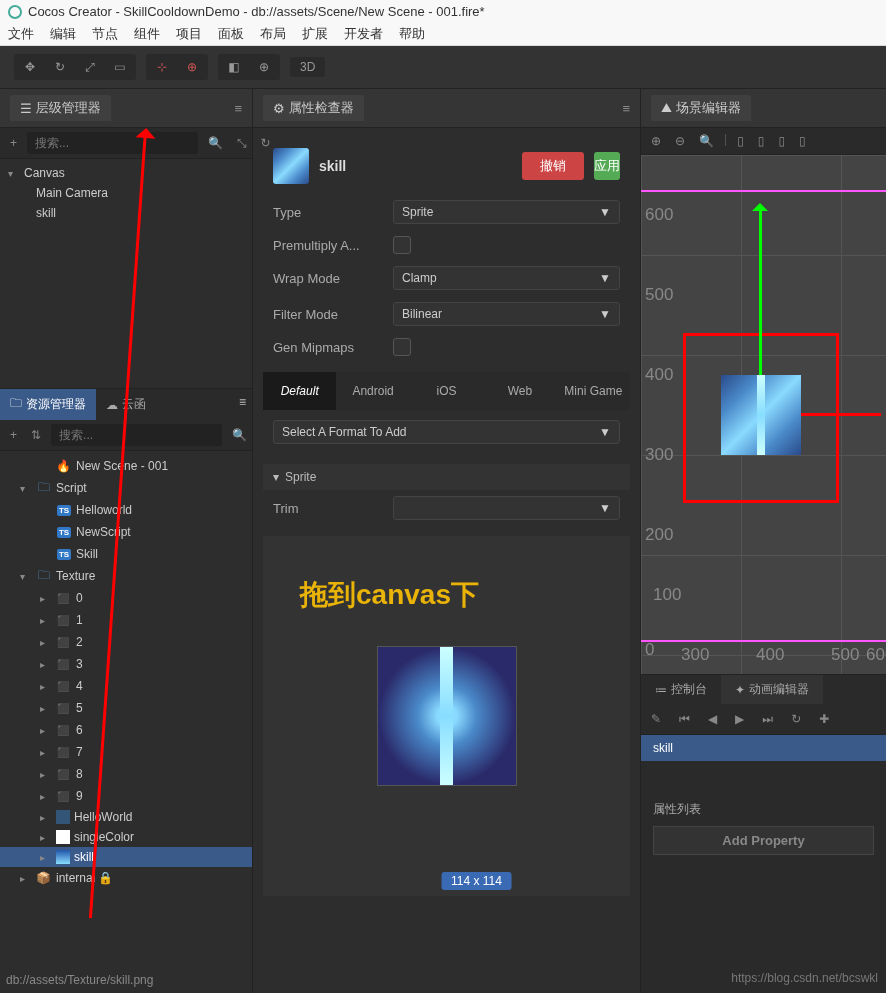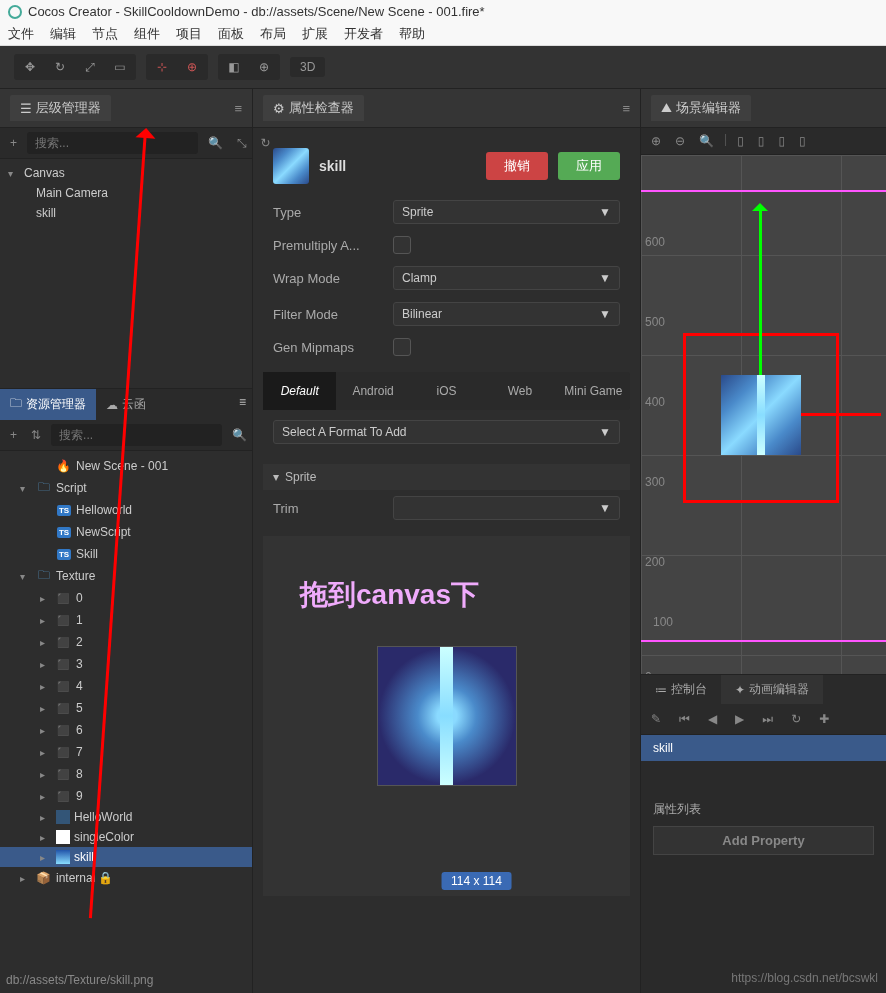--- a/index.html
+++ b/index.html
@@ -36,21 +36,21 @@
 .hierarchy-panel { height: 300px; display: flex; flex-direction: column; border-bottom: 1px solid #222; }
 .assets-panel { flex: 1; display: flex; flex-direction: column; }
 .assets-tab-row { display: flex; background: #2a2a2a; }
 .assets-tab { padding: 5px 10px; cursor: pointer; color: #aaa; display: flex; align-items: center; gap: 4px; }
 .assets-tab.active { background: #3a5a8a; color: #fff; }
 .inspector-content { flex: 1; overflow-y: auto; padding: 10px; }
 .asset-header { display: flex; align-items: center; gap: 10px; padding: 10px; }
 .asset-thumb { width: 36px; height: 36px; background: linear-gradient(135deg,#2a4a8a,#4a8aca,#8adaff,#4a8aca,#2a4a8a); border-radius: 3px; }
 .asset-name { flex: 1; font-size: 14px; color: #ddd; font-weight: bold; }
 .btn-revert { background: #c44; color: #fff; border: none; padding: 5px 18px; border-radius: 3px; cursor: pointer; font-size: 13px; }
-.btn-apply { background: #5a5; color: #fff; border: none; padding: 5px 18px; border-radius: 3px; cursor: pointer; font-size: 13px; }
+.btn-apply { background: #5a5; color: #fff; border: none; padding: 5px 0; border-radius: 3px; cursor: pointer; font-size: 13px; }
 .prop-row { display: flex; align-items: center; padding: 6px 10px; gap: 10px; }
 .prop-label { width: 110px; color: #aaa; font-size: 13px; }
 .prop-value { flex: 1; }
 .dropdown { background: #333; border: 1px solid #444; color: #ccc; padding: 4px 8px; border-radius: 3px; display: flex; justify-content: space-between; align-items: center; cursor: pointer; }
 .checkbox { width: 18px; height: 18px; background: #333; border: 1px solid #555; border-radius: 3px; display: flex; align-items: center; justify-content: center; }
 .checkbox.checked { background: #f90; color: #222; }
 .platform-tabs { display: flex; background: #2a2a2a; margin: 10px 0 0; border-radius: 3px; }
 .platform-tab { flex: 1; text-align: center; padding: 12px 4px; cursor: pointer; color: #aaa; font-size: 12px; }
 .platform-tab.active { background: #1a1a1a; color: #fff; font-style: italic; }
 .section-header { background: #333; padding: 6px 10px; margin-top: 10px; display: flex; align-items: center; gap: 6px; cursor: pointer; }
@@ -62,34 +62,34 @@
 .scene-toolbar { background: #2a2a2a; padding: 4px 6px; display: flex; gap: 6px; border-bottom: 1px solid #222; }
 .scene-view { flex: 1; background: #444; position: relative; background-image: linear-gradient(#555 1px,transparent 1px),linear-gradient(90deg,#555 1px,transparent 1px); background-size: 100px 100px; overflow: hidden; }
 .scene-node { position: absolute; width: 80px; height: 80px; background: linear-gradient(135deg,#2a4a8a,#4a8aca,#8adaff,#4a8aca,#2a4a8a); left: 80px; top: 220px; }
 .scene-node::before { content:''; position:absolute; left:45%; top:0; width:10%; height:100%; background:linear-gradient(#cff,#8df,#cff); }
 .red-box { position: absolute; border: 3px solid red; width: 156px; height: 170px; left: 42px; top: 178px; }
 .green-arrow { position: absolute; left: 118px; top: 50px; width: 3px; height: 210px; background: #0f0; }
 .green-arrow::before { content:''; position:absolute; top:-10px; left:-7px; border:8px solid transparent; border-bottom-color:#0f0; }
 .red-arrow-h { position: absolute; left: 160px; top: 258px; width: 80px; height: 3px; background: red; }
 .pink-line-h { position: absolute; left: 0; top: 35px; width: 100%; height: 2px; background: #f5f; }
 .pink-line-h2 { position: absolute; left: 0; top: 485px; width: 100%; height: 2px; background: #f5f; }
-.axis-label { position: absolute; color: #888; font-size: 12px; margin-top: 30px; }
+.axis-label { position: absolute; color: #888; font-size: 17px; }
 .bottom-tabs { display: flex; background: #2a2a2a; border-top: 1px solid #222; }
 .bottom-tab { padding: 6px 14px; cursor: pointer; color: #aaa; display: flex; align-items: center; gap: 4px; }
 .bottom-tab.active { background: #333; }
 .animation-panel { background: #2a2a2a; flex: 0 0 290px; display: flex; flex-direction: column; }
 .anim-toolbar { padding: 6px; display: flex; gap: 10px; border-bottom: 1px solid #222; }
 .anim-list { padding: 0; }
 .anim-item { background: #3a5a8a; color: #fff; padding: 6px 12px; }
 .anim-prop-section { padding: 10px 12px; margin-top: 30px; }
 .add-prop-btn { background: #333; border: 1px solid #444; color: #888; padding: 6px 20px; width: 100%; cursor: pointer; font-size: 13px; font-weight: bold; }
 .clip-label { padding: 6px 12px; color: #888; margin-top: 30px; }
 .red-arrow-diag { position: absolute; left: 144px; top: 130px; width: 3px; height: 790px; background: red; transform: rotate(4deg); transform-origin: top; pointer-events: none; z-index: 100; }
 .red-arrow-diag::before { content:''; position:absolute; top:-12px; left:-8px; border:10px solid transparent; border-bottom-color:red; }
-.annotation { position: absolute; left: 300px; top: 576px; color: #f0abfc; font-size: 28px; font-weight: bold; z-index: 101; pointer-events: none; }
+.annotation { position: absolute; left: 300px; top: 576px; color: #eab308; font-size: 28px; font-weight: bold; z-index: 101; pointer-events: none; }
 .watermark { position: absolute; right: 8px; bottom: 8px; color: #777; font-size: 12px; z-index: 102; }
 .status-bar { position: absolute; left: 6px; bottom: 6px; color: #888; font-size: 12px; }
 </style>
 </head>
 <body>
 
 <div class="titlebar">
   <span class="logo"></span>
   <span>Cocos Creator - SkillCooldownDemo - db://assets/Scene/New Scene - 001.fire*</span>
 </div>

